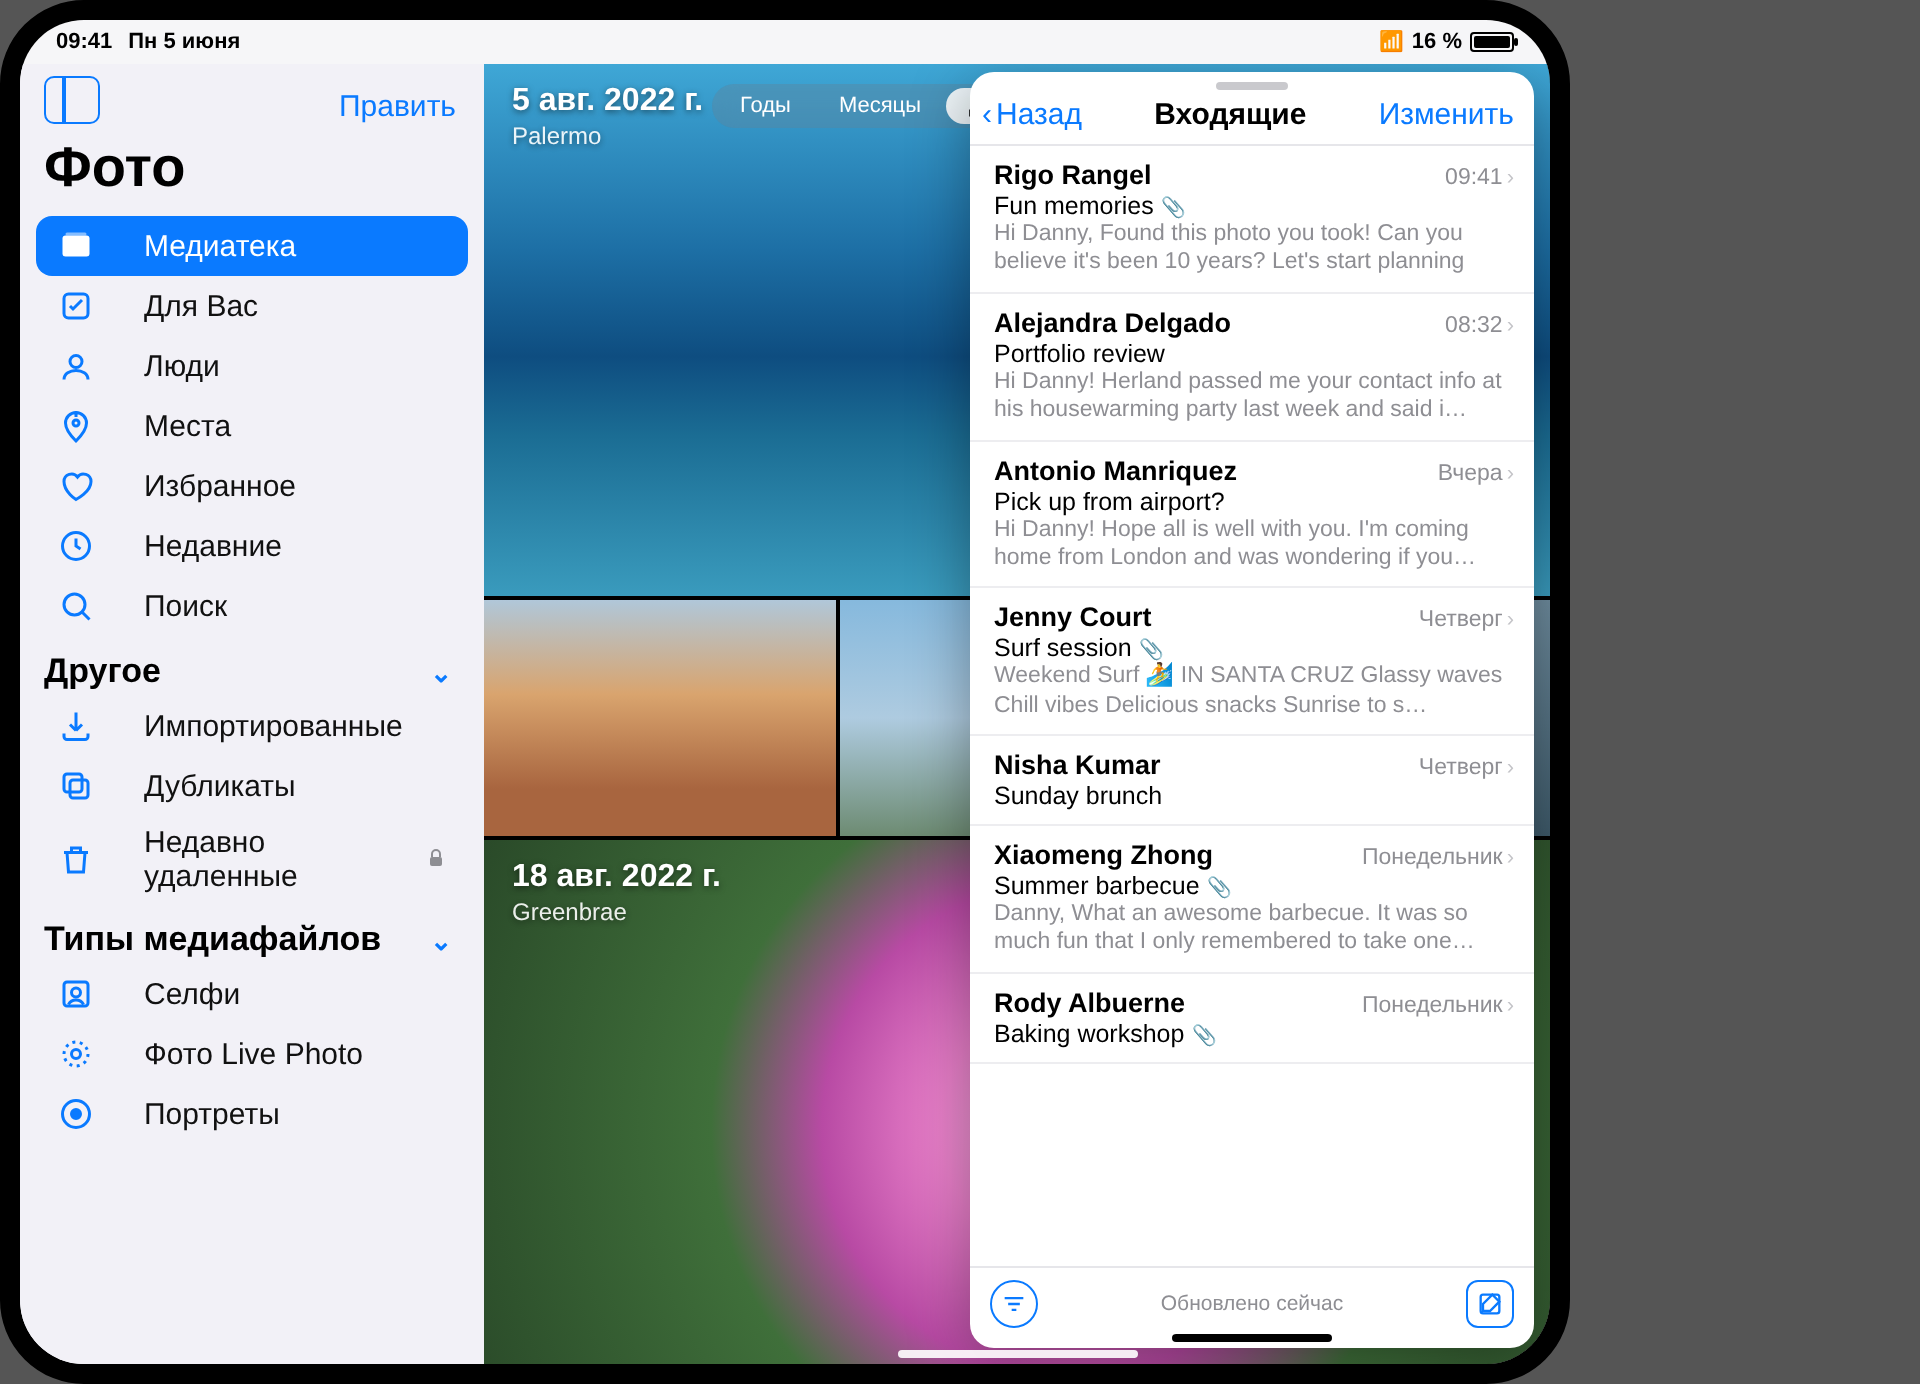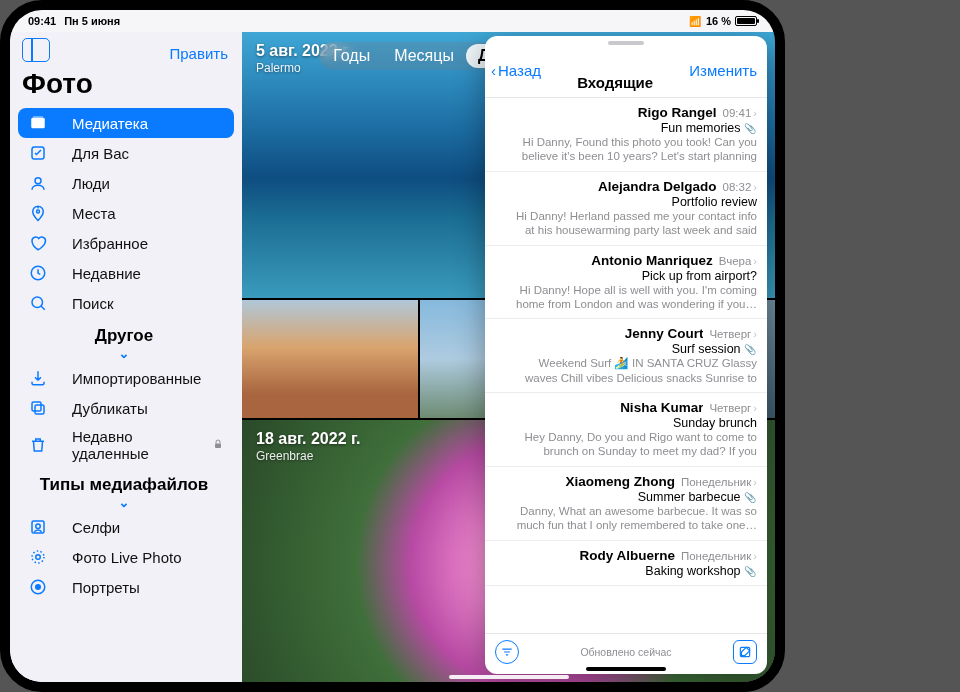--- a/index.html
+++ b/index.html
@@ -34,21 +34,21 @@
   .edit-link { color:#0a7aff; font-size:15px; }
   .title { font-size: 28px; font-weight:700; padding: 2px 4px 8px 4px; }
   .nav-item {
     display:flex; align-items:center; gap:24px; padding:5px 10px; border-radius:8px;
     font-size:15px; color:#111; cursor:pointer;
   }
   .nav-item.active { background:#0a7aff; color:#fff; }
   .nav-item .ic { width:20px; height:20px; display:flex; align-items:center; justify-content:center; color:#0a7aff; flex-shrink:0;}
   .nav-item.active .ic { color:#fff; }
   .nav-item .trail { margin-left:auto; color:#8e8e93; font-size:12px;}
-  .section-head { display:flex; align-items:center; justify-content:space-between; padding:8px 8px 2px 4px; font-size:17px; font-weight:600;flex-direction:column;}
+  .section-head { display:flex; align-items:center; justify-content:space-between; padding:8px 8px 2px 4px; font-size:17px; font-weight:600;}
   .section-head .chev { color:#0a7aff; font-size:13px; }
   .ic svg { width:18px; height:18px; }
   
   .content { flex:1; position:relative; background:#000; overflow:hidden; }
   .photo-big {
     position:absolute; left:0; right:0;
     background:linear-gradient(180deg,#3fa7d6 0%,#1d6fa5 35%,#0e4d80 55%,#1b6d94 70%,#3a9bbd 100%);
   }
   .photo1 { top:0; height:266px; }
   .photo-row { position:absolute; top:268px; left:0; right:0; height:118px; display:flex; gap:2px;}
@@ -58,37 +58,37 @@
   .th3 { background:linear-gradient(180deg,#6e8c9e 0%,#3e5a6a 100%); }
   .photo3 { position:absolute; top:388px; left:0; right:0; bottom:0;
     background: radial-gradient(circle at 55% 55%, #f6b8e0 0%, #e77ec8 20%, #b84aa4 38%, #3f6f3a 55%, #2a4a29 100%);
   }
   .overlay-label { position:absolute; left:14px; color:#fff; text-shadow:0 1px 3px rgba(0,0,0,.5);}
   .ov1 { top:10px; }
   .ov2 { top:398px; }
   .overlay-label .date { font-size:16px; font-weight:700; }
   .overlay-label .loc { font-size:12px; opacity:.9; margin-top:1px; }
   .seg { position:absolute; top:10px; right:262px; display:flex; background:rgba(120,120,128,.25); border-radius:16px; padding:2px; backdrop-filter:blur(6px);}
-  .seg .s { padding:3px 12px; font-size:16px; color:#fff; border-radius:14px; cursor:pointer;}
+  .seg .s { padding:3px 12px; font-size:11px; color:#fff; border-radius:14px; cursor:pointer;}
   .seg .s.active { background:rgba(255,255,255,.9); color:#000; font-weight:600;}
   .home-ind { position:absolute; bottom:3px; left:50%; transform:translateX(-50%); width:120px; height:4px; background:#fff; border-radius:3px; opacity:.9; z-index:50;}
   
   .slideover {
     position:absolute; right:8px; top:4px; bottom:8px; width:282px;
     background:#fff; border-radius:12px; box-shadow:0 8px 30px rgba(0,0,0,.35);
     display:flex; flex-direction:column; overflow:hidden; z-index:30;
   }
   .so-grab { align-self:center; width:36px; height:4px; background:#c9c9cd; border-radius:3px; margin:5px 0 2px;}
   .so-header { display:flex; align-items:center; justify-content:space-between; padding:2px 10px 6px 6px; border-bottom:1px solid #e6e6ea;}
   .so-header .back { color:#0a7aff; font-size:15px; display:flex; align-items:center; gap:2px;}
-  .so-header .ttl { font-size:15px; font-weight:600;margin-top:25px; }
+  .so-header .ttl { font-size:15px; font-weight:600; }
   .so-header .edit { color:#0a7aff; font-size:15px;}
   .mail-list { flex:1; overflow:hidden; }
   .mail {
-    padding:7px 10px 7px 28px; border-bottom:1px solid #ededf0;text-align:right;
+    padding:7px 10px 7px 12px; border-bottom:1px solid #ededf0;
   }
   .mail .row1 { display:flex; align-items:baseline; }
   .mail .sender { font-size:13.5px; font-weight:600; flex:1; white-space:nowrap; overflow:hidden; text-overflow:ellipsis;}
   .mail .time { font-size:11.5px; color:#8e8e93; margin-left:6px; white-space:nowrap;}
   .mail .chev { color:#c4c4c8; font-size:11px; margin-left:2px;}
   .mail .subj { font-size:12.5px; margin-top:1px; white-space:nowrap; overflow:hidden; text-overflow:ellipsis;}
   .mail .prev { font-size:11.5px; color:#8e8e93; line-height:1.25; max-height:2.5em; overflow:hidden;}
   .mail .clip { font-size:10px; color:#8e8e93; margin-left:4px;}
   .so-footer { border-top:1px solid #e6e6ea; padding:6px 10px 10px; display:flex; align-items:center; justify-content:space-between;}
   .so-footer .stat { font-size:10.5px; color:#8e8e93; }
@@ -333,21 +333,20 @@
               <div class="subj">Surf session<span class="clip">📎</span></div>
               <div class="prev">Weekend Surf 🏄 IN SANTA CRUZ Glassy waves Chill vibes Delicious snacks Sunrise to s…</div>
             </div>
             <div class="mail">
               <div class="row1">
                 <span class="sender">Nisha Kumar</span>
                 <span class="time">Четверг</span>
                 <span class="chev">›</span>
               </div>
               <div class="subj">Sunday brunch</div>
-              <div class="prev">Hey Danny, Do you and Rigo want to come to brunch on Sunday to meet my dad? If you two…</div>
             </div>
             <div class="mail">
               <div class="row1">
                 <span class="sender">Xiaomeng Zhong</span>
                 <span class="time">Понедельник</span>
                 <span class="chev">›</span>
               </div>
               <div class="subj">Summer barbecue<span class="clip">📎</span></div>
               <div class="prev">Danny, What an awesome barbecue. It was so much fun that I only remembered to take one…</div>
             </div>

